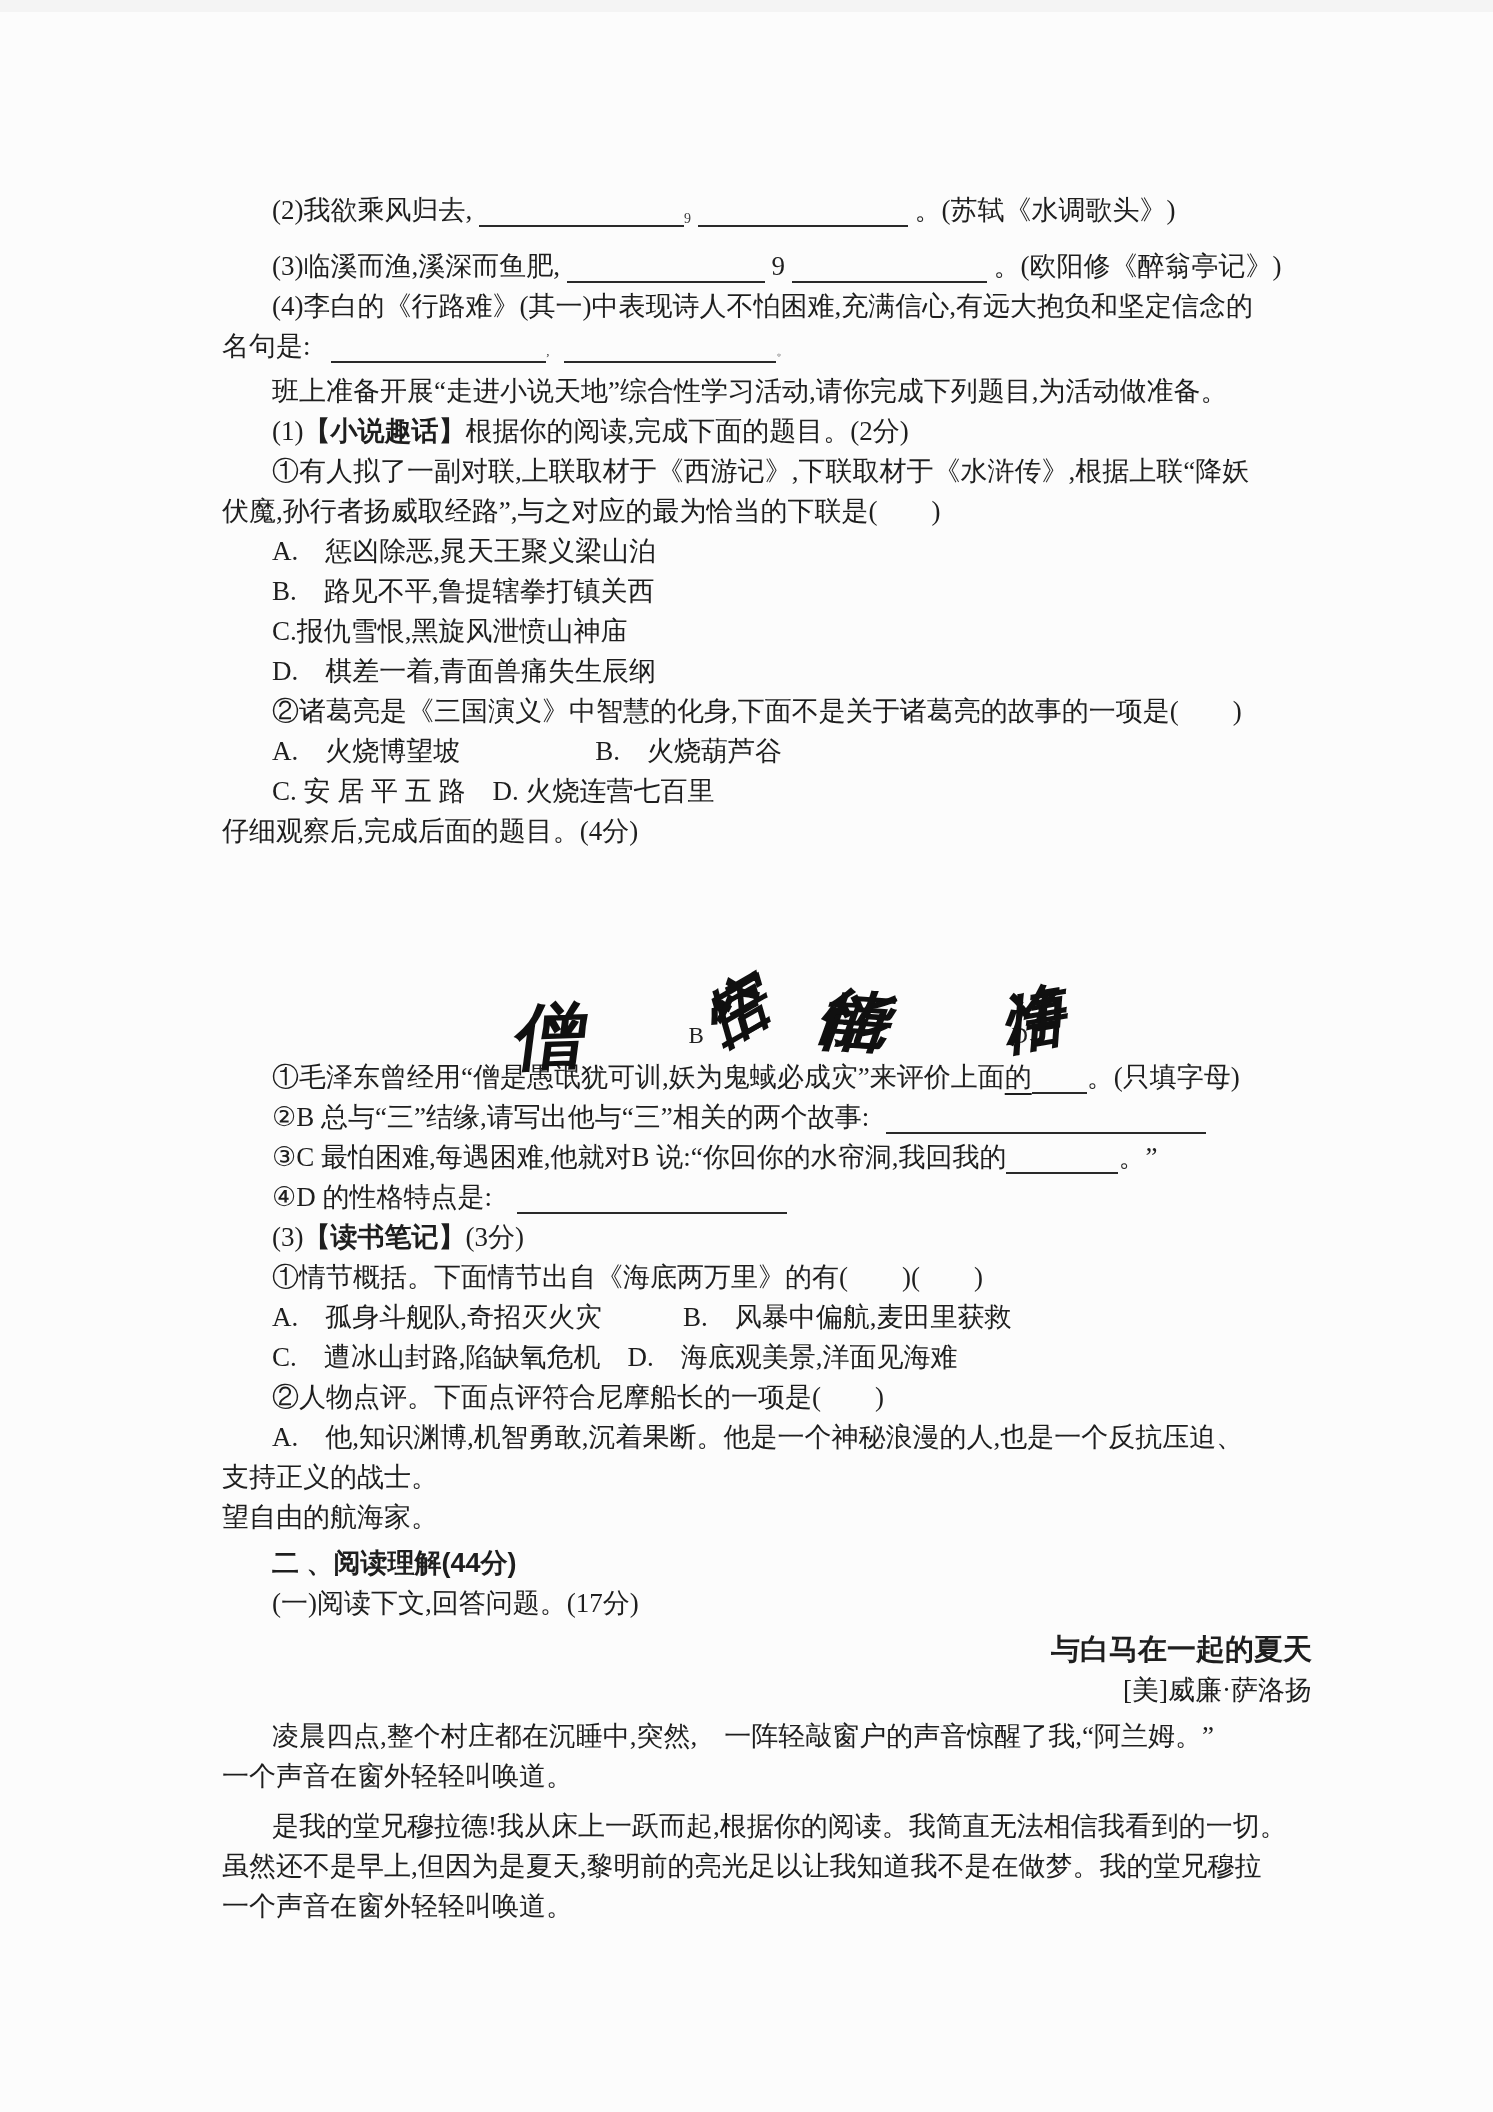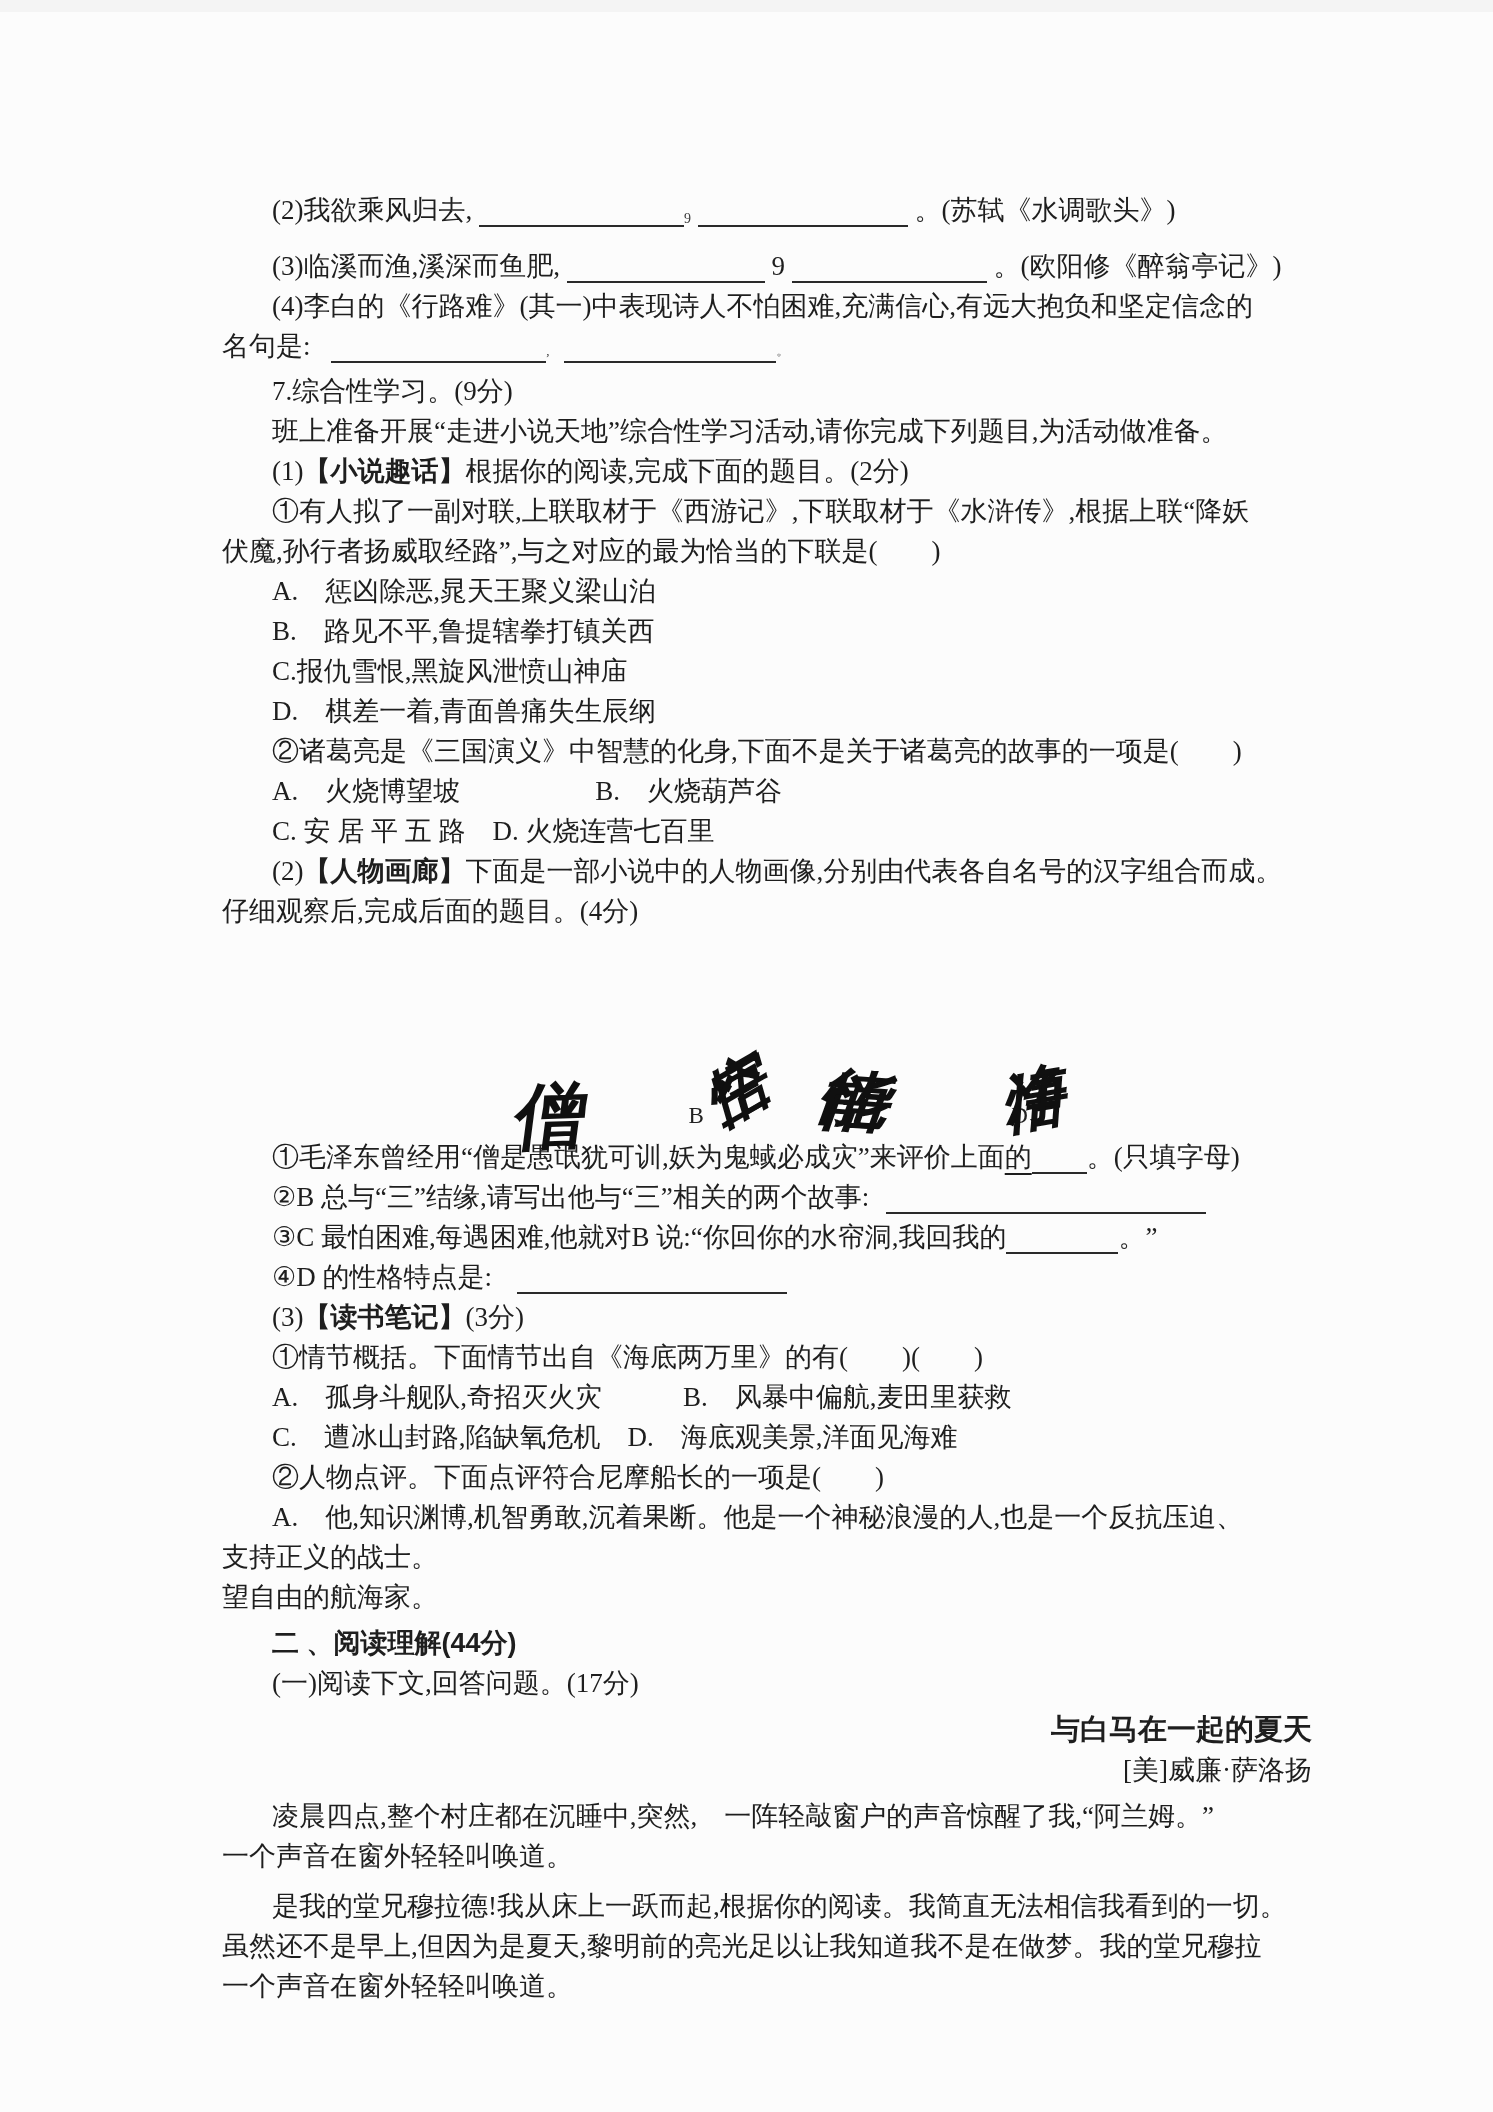--- a/index.html
+++ b/index.html
@@ -76,23 +76,20 @@
     <div class="line indent">
       <span>(4)李白的《行路难》(其一)中表现诗人不怕困难,充满信心,有远大抱负和坚定信念的</span>
     </div>
     <div class="line">
       <span>名句是:</span>
       <span class="blank" style="width:215px;margin-left:14px"></span><span class="mark-tiny">,</span>
       <span class="blank" style="width:212px;margin-left:8px"></span><span class="mark-tiny">。</span>
     </div>
 
     <div class="line indent">
-      <span>7.综合性学习。(9分)</span>
-    </div>
-    <div class="line indent">
       <span>班上准备开展“走进小说天地”综合性学习活动,请你完成下列题目,为活动做准备。</span>
     </div>
 
     <div class="line indent">
       <span>(1)</span><span class="hei">【小说趣话】</span><span>根据你的阅读,完成下面的题目。(2分)</span>
     </div>
     <div class="line indent">
       <span>①有人拟了一副对联,上联取材于《西游记》,下联取材于《水浒传》,根据上联“降妖</span>
     </div>
     <div class="line">
@@ -113,23 +110,20 @@
     <div class="line indent">
       <span>②诸葛亮是《三国演义》中智慧的化身,下面不是关于诸葛亮的故事的一项是(　　)</span>
     </div>
     <div class="line indent">
       <span>A.　火烧博望坡　　　　　B.　火烧葫芦谷</span>
     </div>
     <div class="line indent">
       <span>C. 安 居 平 五 路　D. 火烧连营七百里</span>
     </div>
 
-    <div class="line indent">
-      <span>(2)</span><span class="hei">【人物画廊】</span><span>下面是一部小说中的人物画像,分别由代表各自名号的汉字组合而成。</span>
-    </div>
     <div class="line">
       <span>仔细观察后,完成后面的题目。(4分)</span>
     </div>
 
     <div class="figure-row">
       <div class="fig">
         <div class="fig-art">僧</div>
         <div class="fig-label"></div>
       </div>
       <div class="fig">

